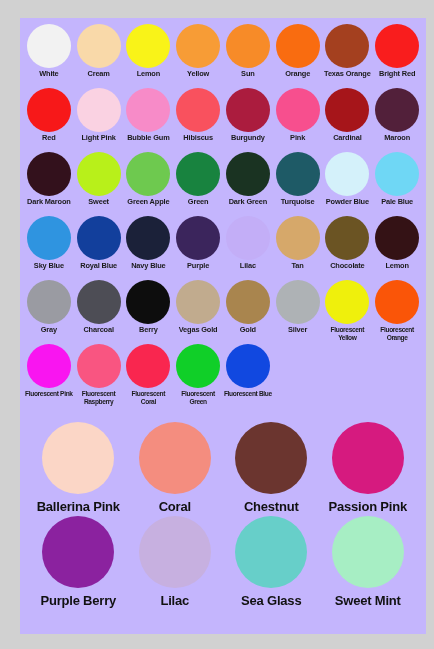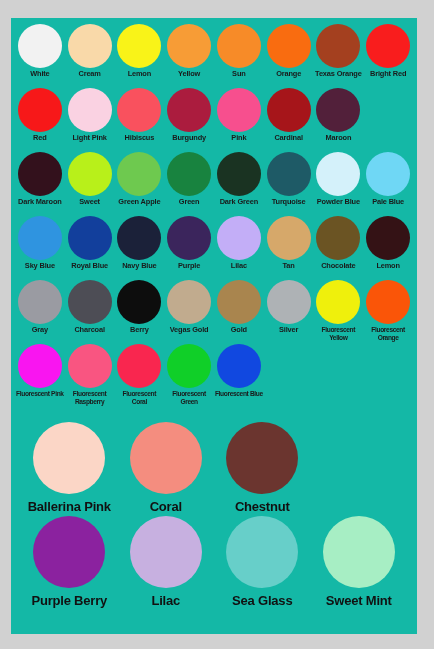--- a/index.html
+++ b/index.html
@@ -9,25 +9,25 @@
   }
   body {
     width: 434px;
     height: 649px;
     background: #d1d1d1;
     font-family: "Liberation Sans", sans-serif;
     overflow: hidden;
   }
   #page {
     position: absolute;
-    left: 11px;
+    left: 20px;
     top: 18px;
     width: 406px;
     height: 616px;
-    background: #14b8a6;
+    background: #c4b5fd;
     box-sizing: border-box;
     overflow: hidden;
   }
 
   
   .grid-small {
     padding: 6px 4px 0 4px;
   }
   .row-small {
     display: flex;
@@ -141,20 +141,24 @@
     <div class="row-small">
       <div class="cell-small">
         <div class="swatch-small" style="background-color: rgb(247, 24, 25);"></div>
         <div class="label-small">Red</div>
       </div>
       <div class="cell-small">
         <div class="swatch-small" style="background-color: rgb(250, 210, 226);"></div>
         <div class="label-small">Light Pink</div>
       </div>
       <div class="cell-small">
+        <div class="swatch-small" style="background-color: rgb(247, 139, 200);"></div>
+        <div class="label-small">Bubble Gum</div>
+      </div>
+      <div class="cell-small">
         <div class="swatch-small" style="background-color: rgb(249, 81, 94);"></div>
         <div class="label-small">Hibiscus</div>
       </div>
       <div class="cell-small">
         <div class="swatch-small" style="background-color: rgb(171, 28, 62);"></div>
         <div class="label-small">Burgundy</div>
       </div>
       <div class="cell-small">
         <div class="swatch-small" style="background-color: rgb(247, 79, 142);"></div>
         <div class="label-small">Pink</div>
@@ -310,20 +314,24 @@
         <div class="label-large">Ballerina Pink</div>
       </div>
       <div class="cell-large">
         <div class="swatch-large" style="background-color: rgb(244, 141, 127);"></div>
         <div class="label-large">Coral</div>
       </div>
       <div class="cell-large">
         <div class="swatch-large" style="background-color: rgb(107, 53, 47);"></div>
         <div class="label-large">Chestnut</div>
       </div>
+      <div class="cell-large">
+        <div class="swatch-large" style="background-color: rgb(214, 26, 127);"></div>
+        <div class="label-large">Passion Pink</div>
+      </div>
     </div>
 
     <div class="row-large">
       <div class="cell-large">
         <div class="swatch-large" style="background-color: rgb(139, 34, 159);"></div>
         <div class="label-large">Purple Berry</div>
       </div>
       <div class="cell-large">
         <div class="swatch-large" style="background-color: rgb(199, 176, 224);"></div>
         <div class="label-large">Lilac</div>

